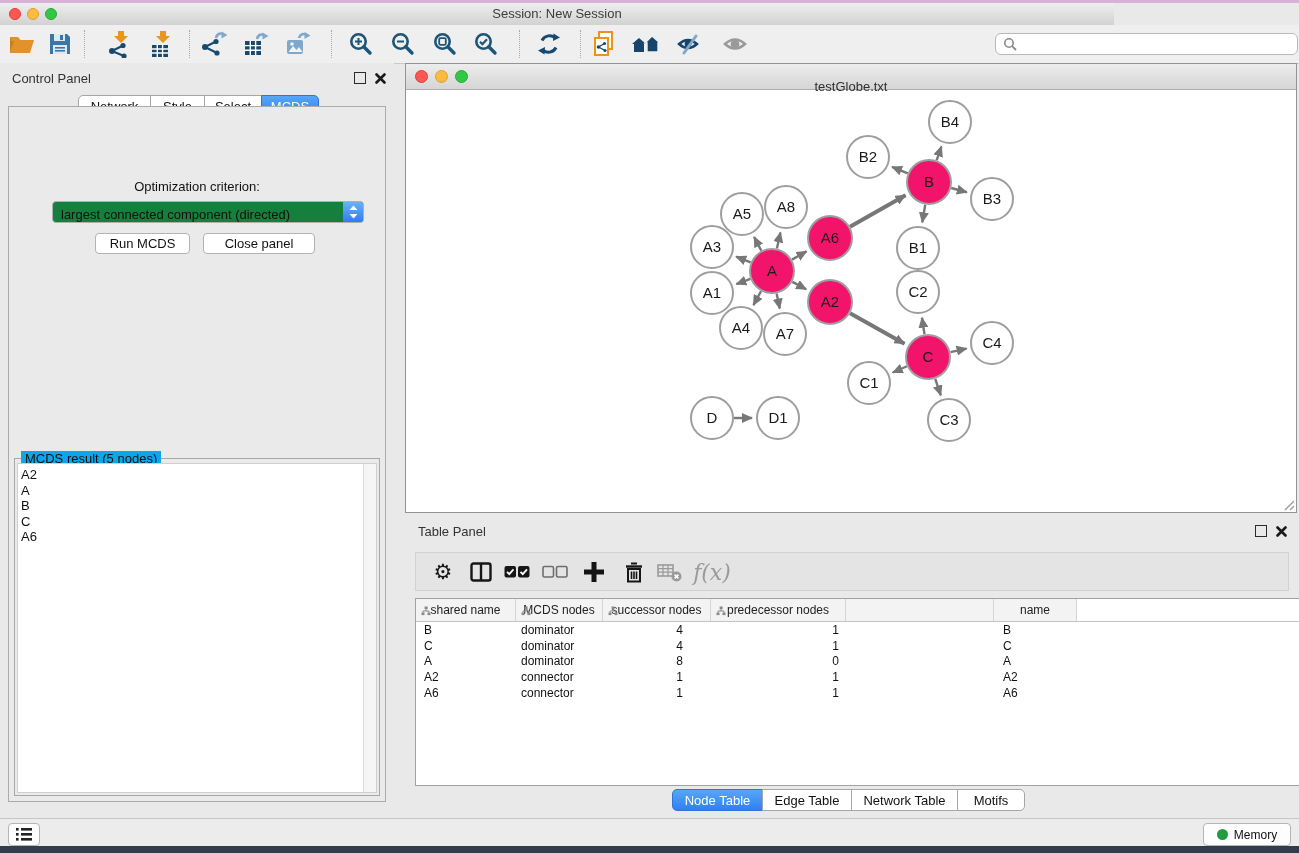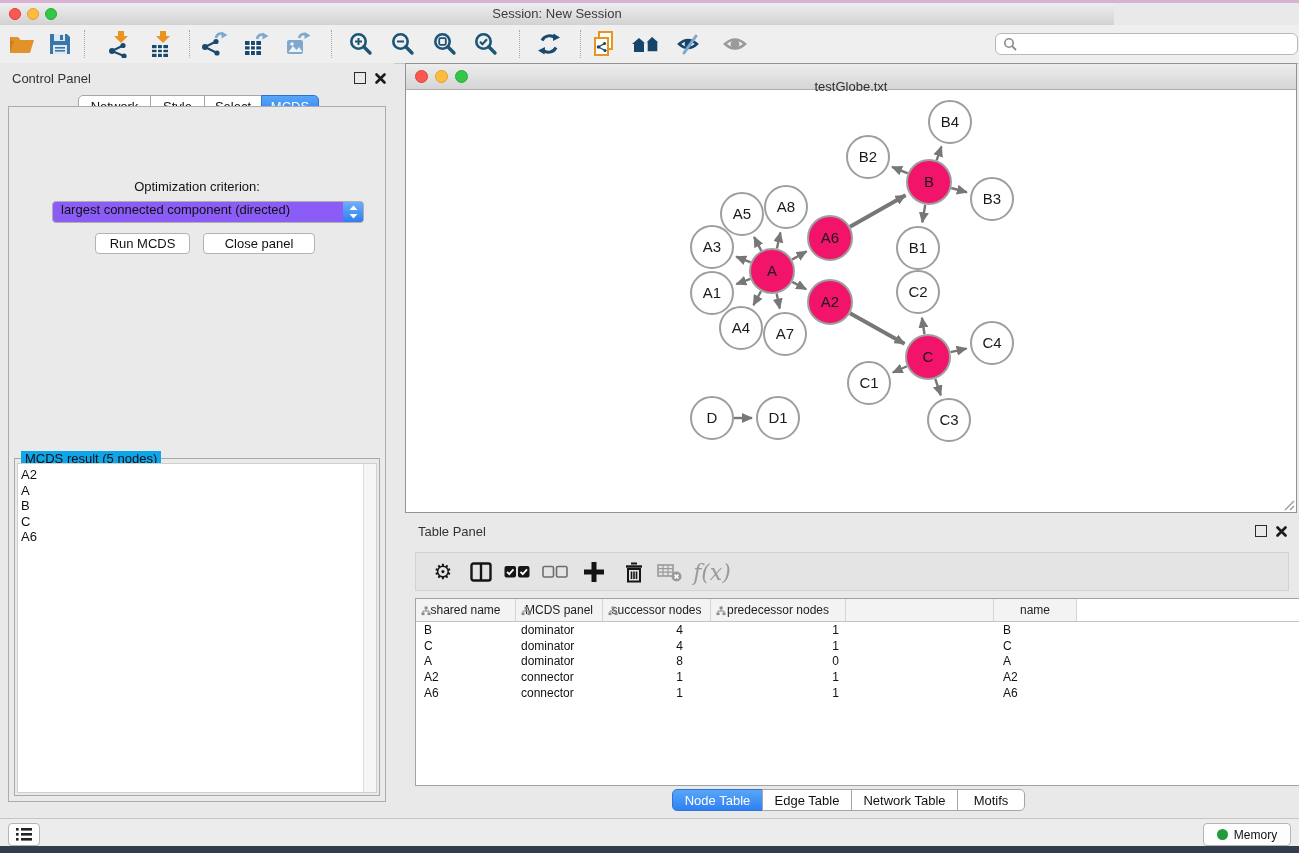--- a/index.html
+++ b/index.html
@@ -33,22 +33,22 @@
   .panel-btns{position:absolute;top:9px;display:flex;gap:9px;align-items:center;}
   .float-box{width:10px;height:10px;border:1.5px solid #2b2b2b;background:transparent;}
   .seg-tabs{position:absolute;display:flex;}
   .seg-tab{box-sizing:border-box;height:22px;border:1px solid #a6a6a6;background:#fff;color:#111;
     font-size:13px;display:flex;align-items:center;justify-content:center;margin-left:-1px;cursor:default;}
   .seg-tab.first{border-radius:5px 0 0 5px;margin-left:0;}
   .seg-tab.last{border-radius:0 5px 5px 0;}
   .seg-tab.active{background:linear-gradient(#58a6f7,#2f80f3);color:#fff;border-color:#2e74d9;}
   .cp-content{position:absolute;left:8px;top:43px;width:376px;height:694px;border:1px solid #ababab;background:#eaeaea;}
   .opt-label{position:absolute;left:0;width:100%;top:72px;text-align:center;font-size:13px;color:#111;}
-  .dropdown{position:absolute;left:43px;top:94px;width:312px;height:22px;background:#8b5cf6;border:1px solid #b0b0b0;
-    border-radius:4px;box-sizing:border-box;display:flex;align-items:flex-start;cursor:default;}
+  .dropdown{position:absolute;left:43px;top:94px;width:312px;height:22px;background:#15803d;border:1px solid #b0b0b0;
+    border-radius:4px;box-sizing:border-box;display:flex;align-items:flex-end;cursor:default;}
   .dropdown .dd-text{flex:1;font-size:13px;color:#111;padding-left:8px;white-space:nowrap;overflow:hidden;}
   .dd-stepper{width:20px;height:20px;border-radius:0 3px 3px 0;background:linear-gradient(#6cb0f8,#2f7ef2);
     display:flex;align-items:center;justify-content:center;}
   .btn{position:absolute;height:21px;background:#fff;border:1px solid #b3b3b3;border-radius:4px;
     font-size:13px;color:#111;display:flex;align-items:center;justify-content:center;cursor:default;}
   .fieldset{position:absolute;left:14px;top:395px;width:364px;height:336px;border:1px solid #a8a8a8;}
   .fieldset-legend{position:absolute;left:6px;top:-8px;background:#0ea5e9;padding:0 4px;font-size:13px;color:#111;}
   .listbox{position:absolute;left:2px;right:2px;top:4px;bottom:2px;background:#fff;border:1px solid #cfcfcf;}
   .listbox-inner{position:absolute;left:3px;top:3px;right:14px;bottom:2px;font-size:13px;color:#111;}
   .listbox-inner div{line-height:15.6px;}
@@ -487,21 +487,21 @@
               </svg></span>
             <span>shared name</span>
           </div>
           <div class="dt-hcell" style="width: 87px;">
             <span class="hier"><svg width="10" height="10" viewBox="0 0 10 10">
                 <rect x="3.6" y="0.5" width="3" height="2.6" fill="#8a8a8a"></rect>
                 <path d="M5 3 v2 M2 5 h6 M2 5 v1.5 M8 5 v1.5" stroke="#8a8a8a" stroke-width="1"></path>
                 <rect x="0.5" y="6.5" width="3" height="2.6" fill="#8a8a8a"></rect>
                 <rect x="6.5" y="6.5" width="3" height="2.6" fill="#8a8a8a"></rect>
               </svg></span>
-            <span>MCDS panel</span>
+            <span>MCDS nodes</span>
           </div>
           <div class="dt-hcell" style="width: 108px;">
             <span class="hier"><svg width="10" height="10" viewBox="0 0 10 10">
                 <rect x="3.6" y="0.5" width="3" height="2.6" fill="#8a8a8a"></rect>
                 <path d="M5 3 v2 M2 5 h6 M2 5 v1.5 M8 5 v1.5" stroke="#8a8a8a" stroke-width="1"></path>
                 <rect x="0.5" y="6.5" width="3" height="2.6" fill="#8a8a8a"></rect>
                 <rect x="6.5" y="6.5" width="3" height="2.6" fill="#8a8a8a"></rect>
               </svg></span>
             <span>successor nodes</span>
           </div>

